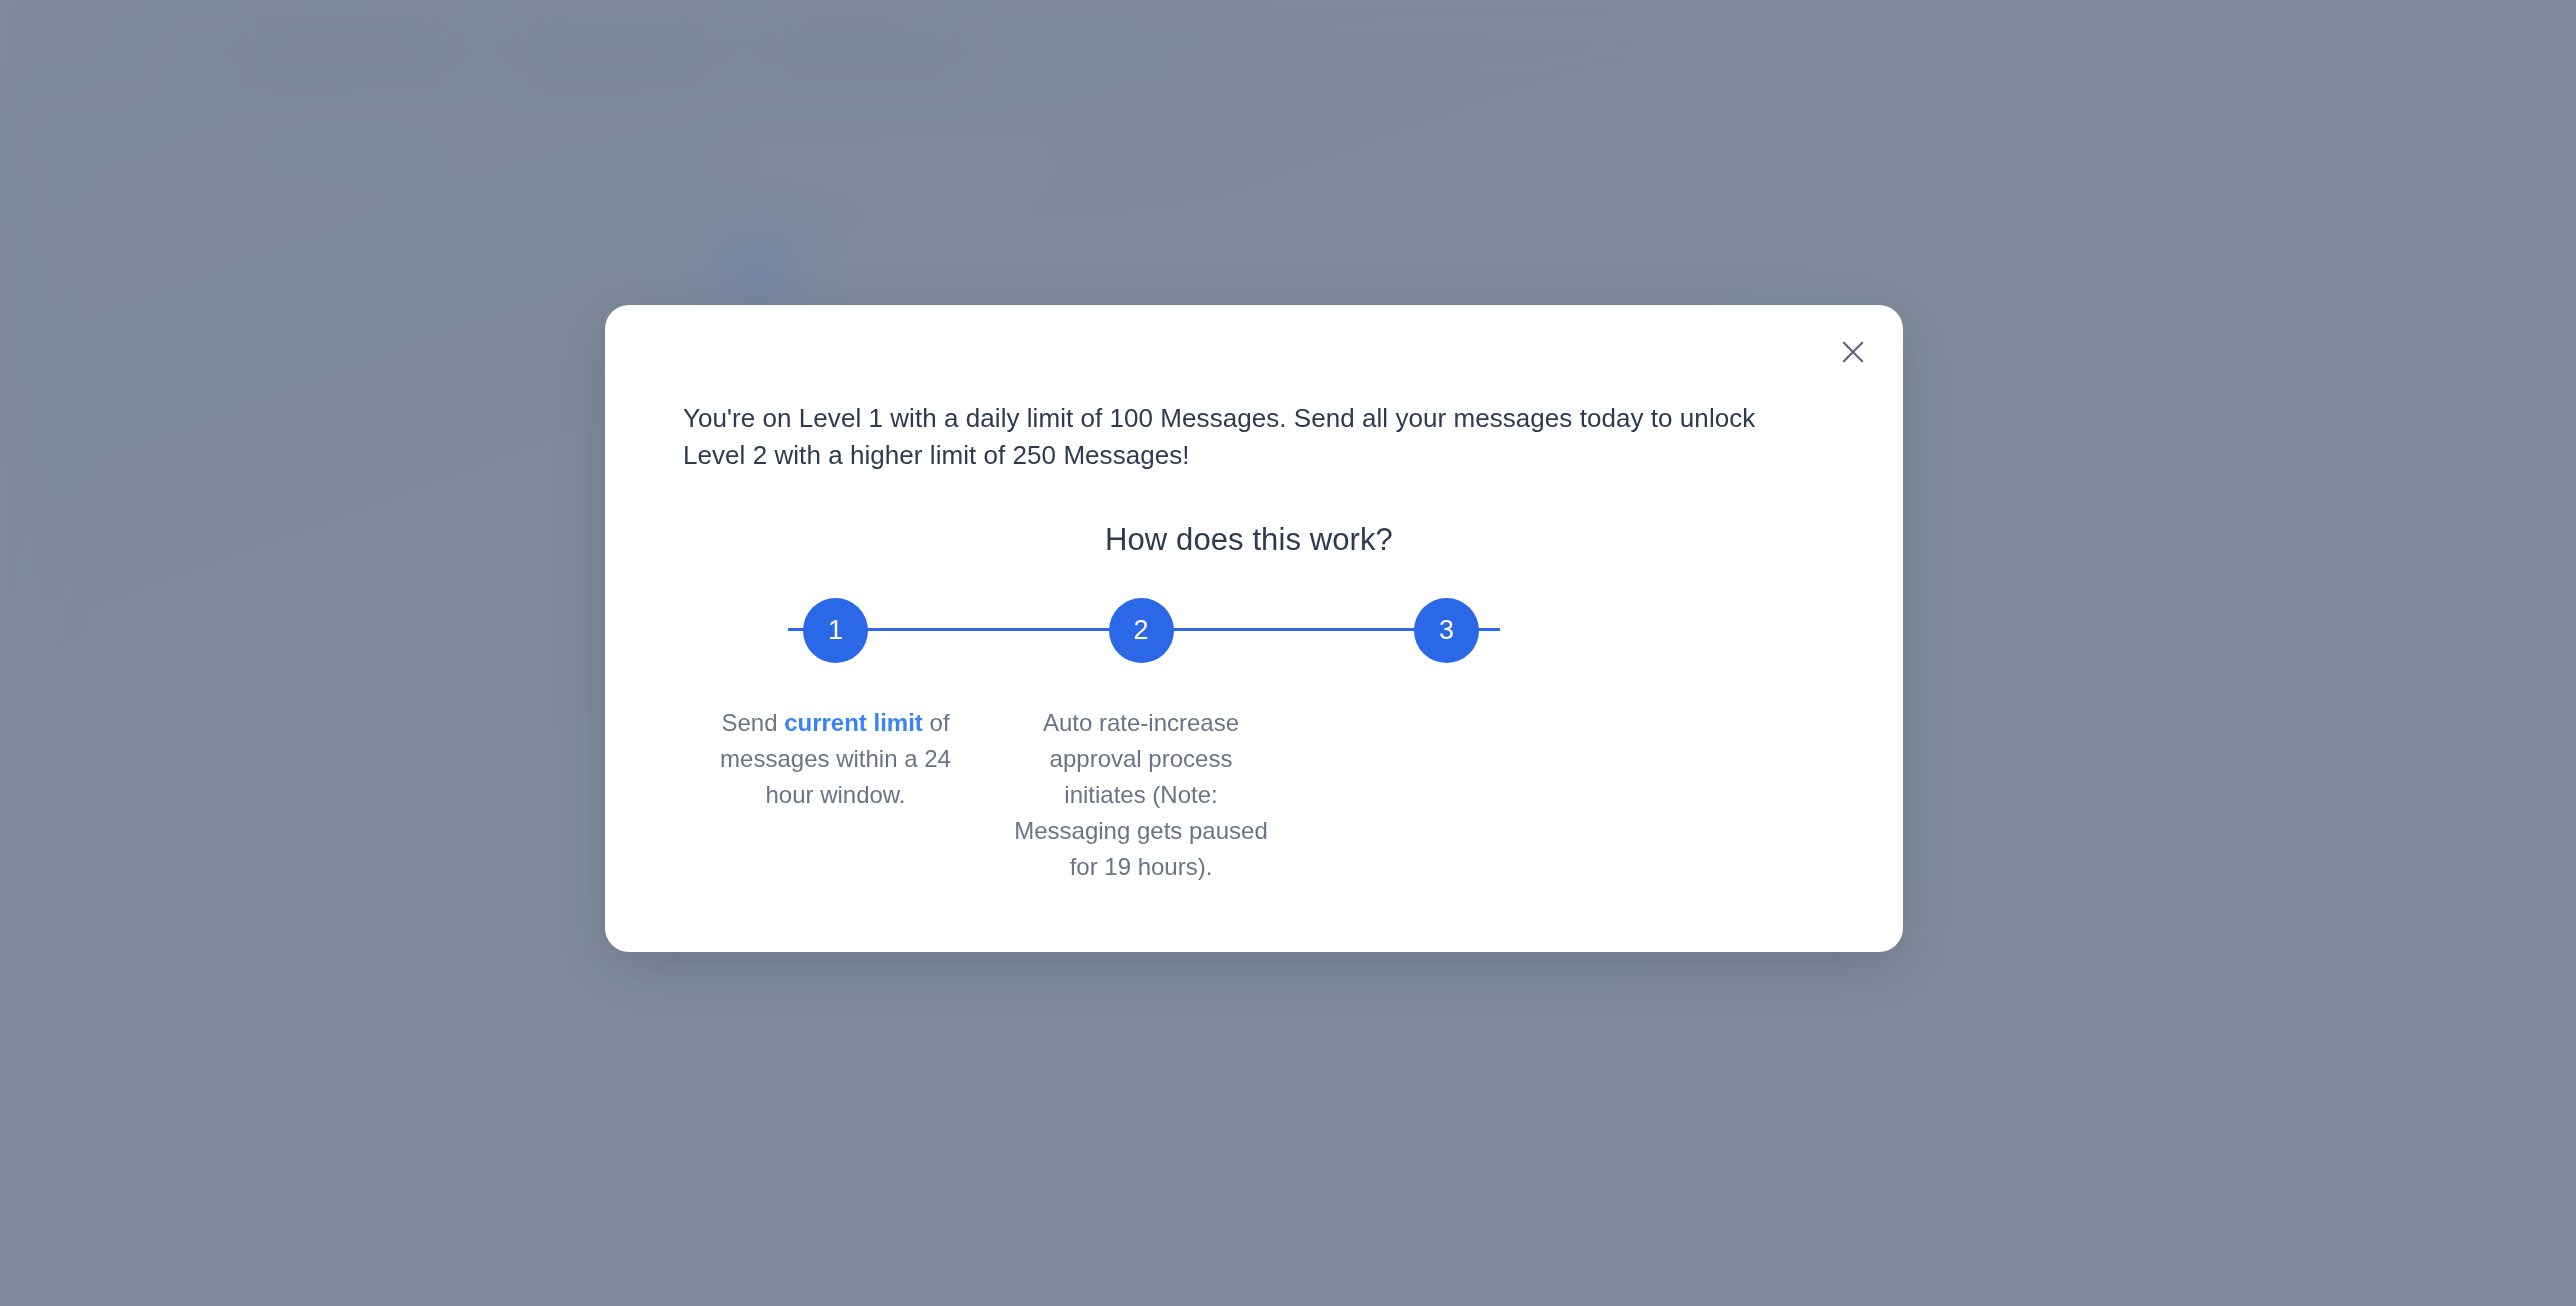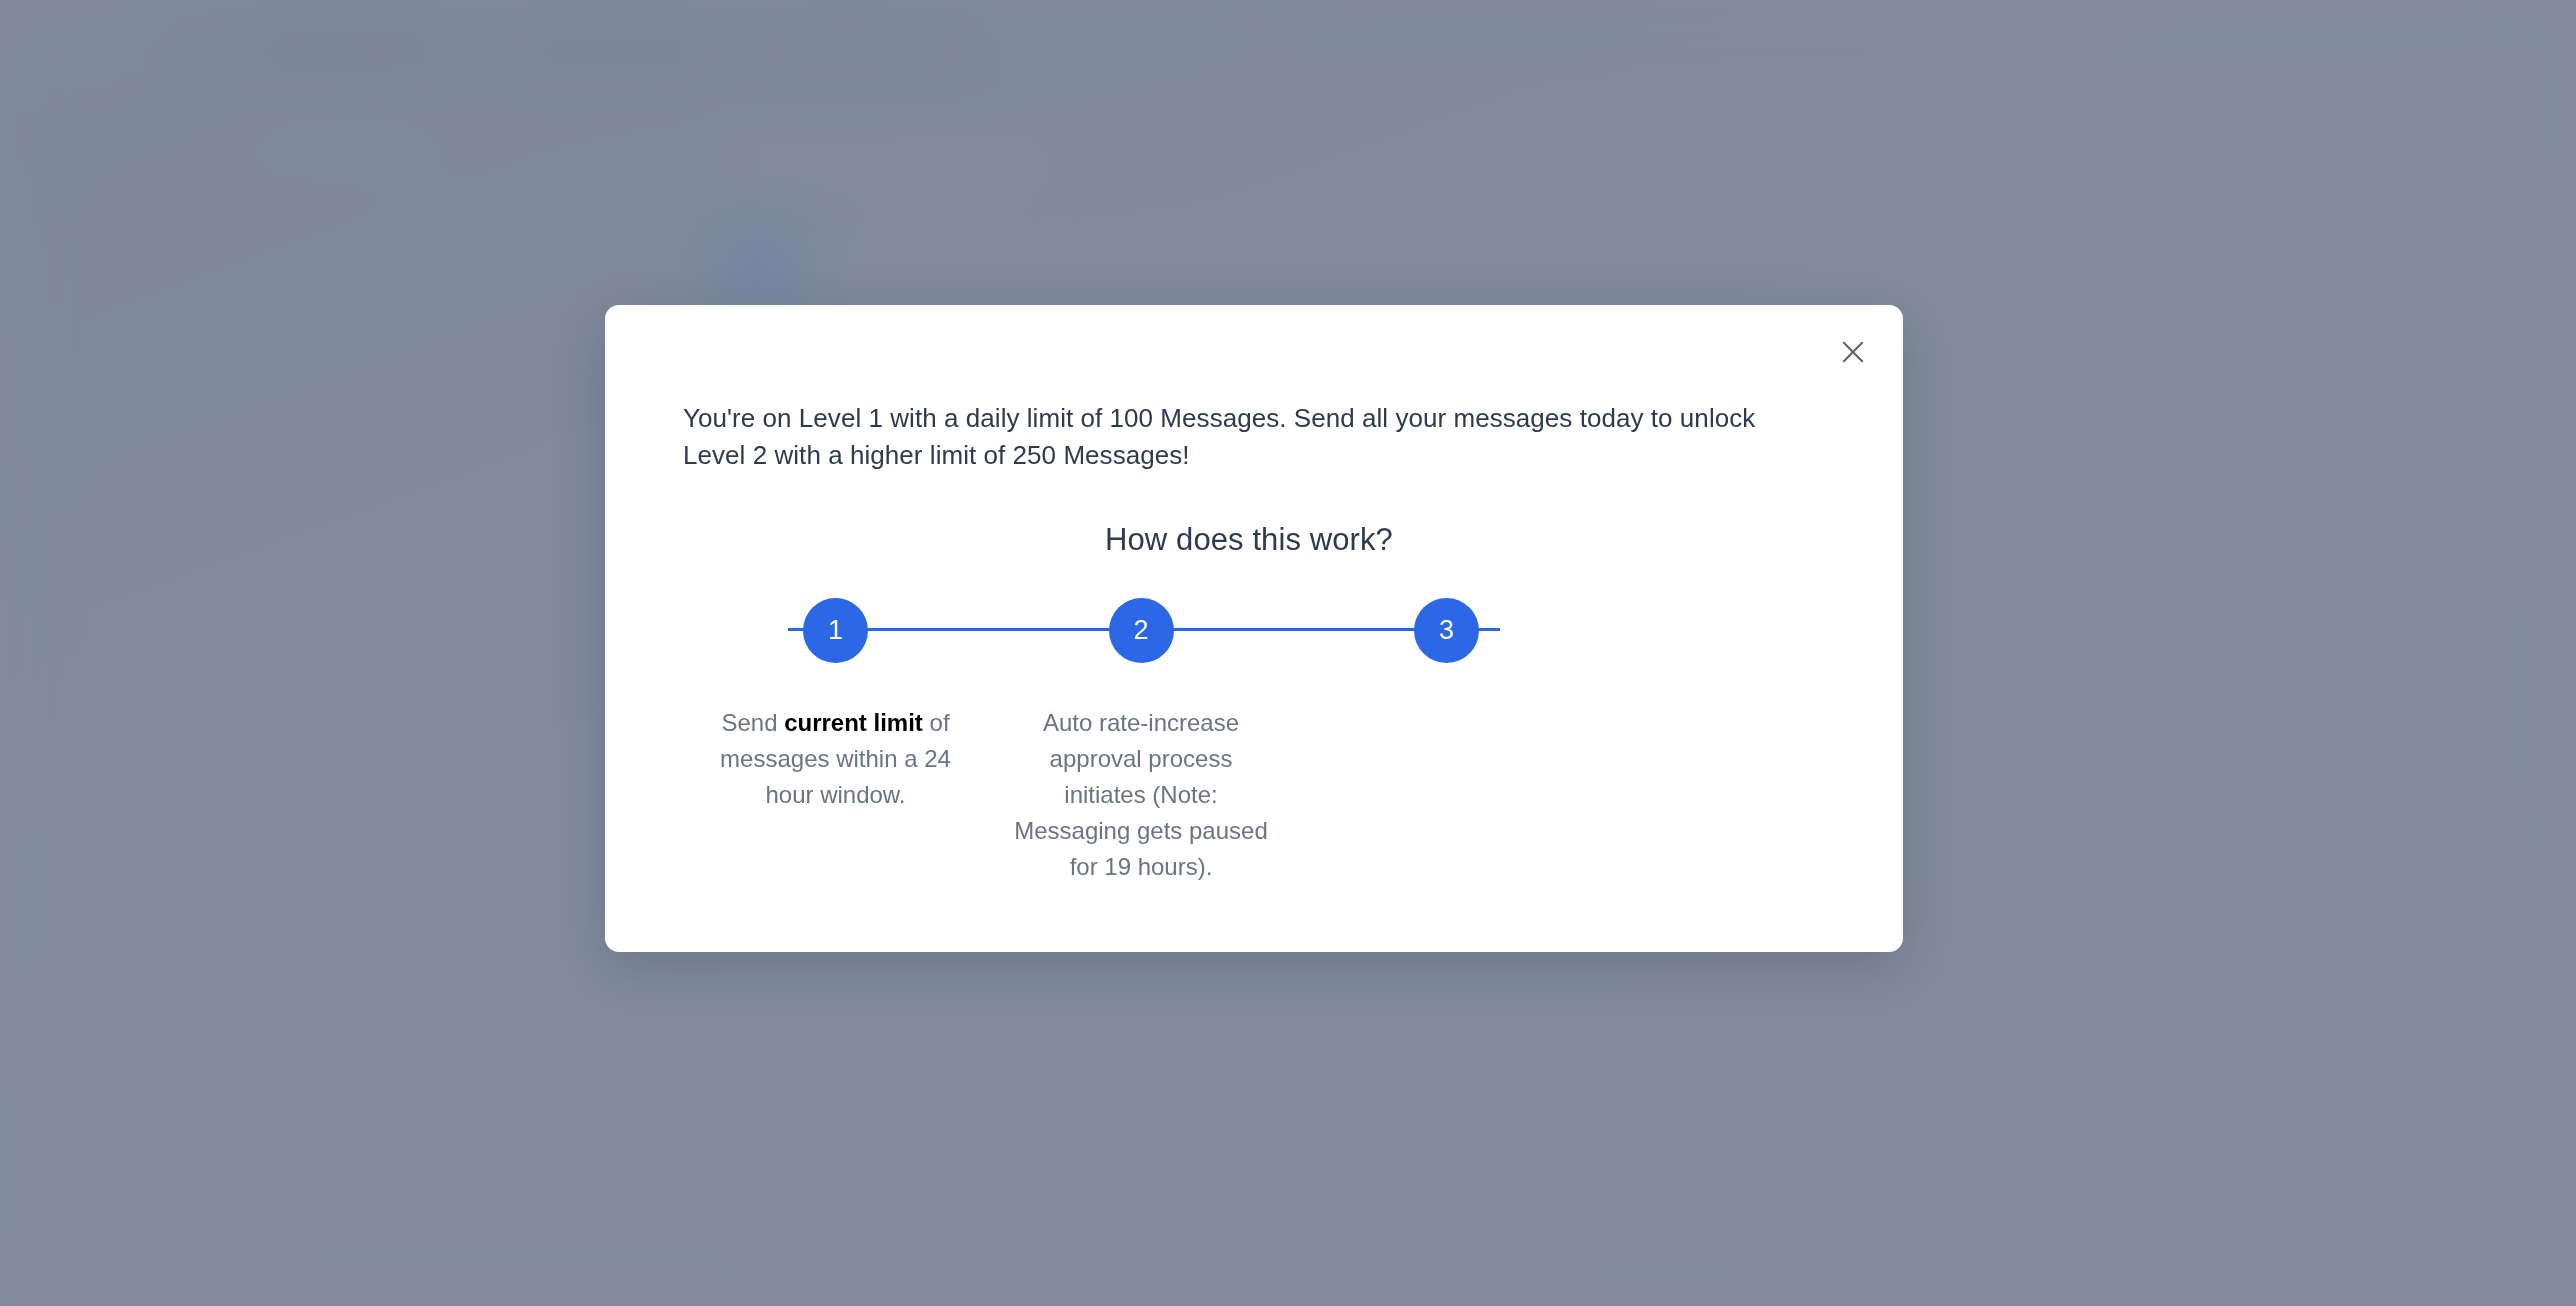--- a/index.html
+++ b/index.html
@@ -46,21 +46,21 @@
     inset: 0;
   }
 
   #modal {
     position: absolute;
     left: 605px;
     top: 305px;
     width: 1298px;
     height: 647px;
     background: #ffffff;
-    border-radius: 14px;
+    border-radius: 24px;
     box-shadow: 0 16px 54px rgba(24, 32, 48, 0.18);
   }
 
   #close-button {
     position: absolute;
     right: 23.4px;
     top: 20px;
     width: 54px;
     height: 54px;
     display: flex;
@@ -143,21 +143,21 @@
     width: 100%;
     text-align: center;
     font-size: 24px;
     line-height: 1.5;
     color: #6a7487;
     padding: 0 20px;
   }
 
   .step-desc b {
     font-weight: 700;
-    color: #000000;
+    color: #3b82f6;
   }
 </style>
 </head>
 <body>
 
 <div id="backdrop-app">
   <div class="bg-shape" style="left:-54px; top:25px; width:198px; height:50px;"></div>
   <div class="bg-shape dark" style="left:252px; top:21.6px; width:198px; height:56px;"></div>
   <div class="bg-shape dark" style="left:514px; top:21.6px; width:212px; height:56px;"></div>
   <div class="bg-shape dark" style="left:762px; top:21.6px; width:216px; height:56px;"></div>

